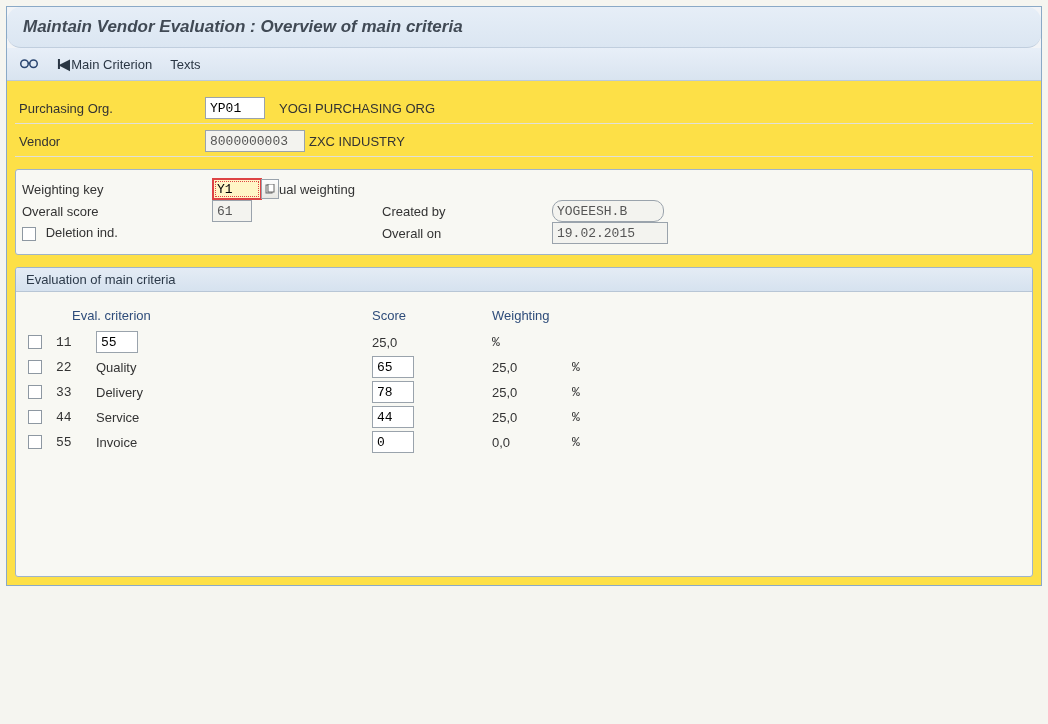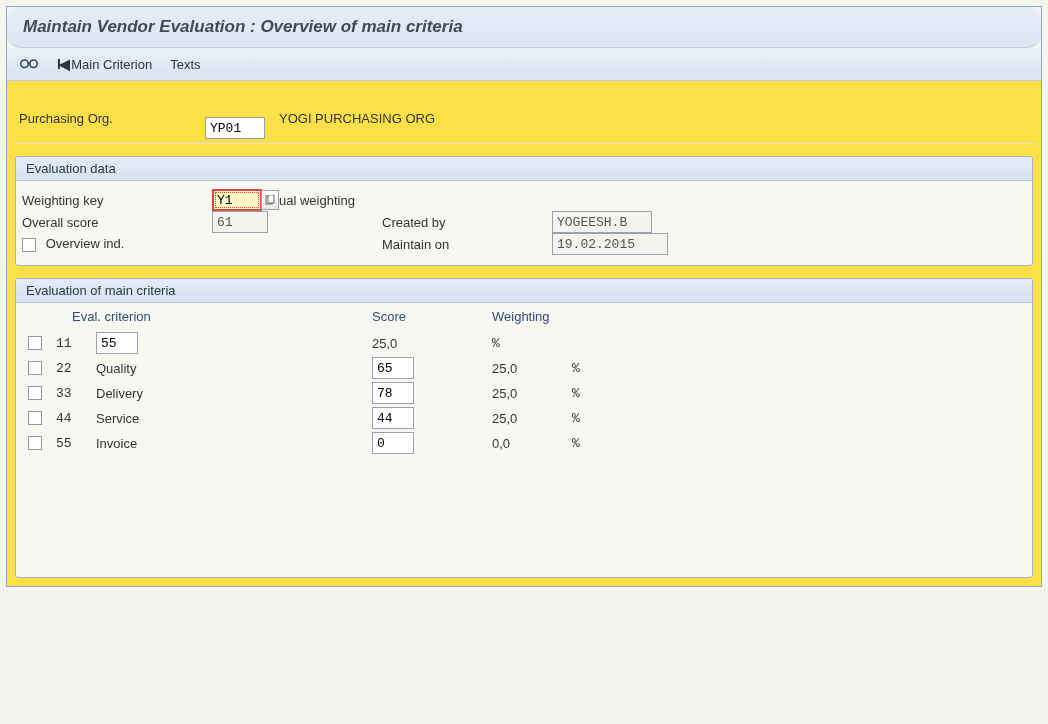--- a/index.html
+++ b/index.html
@@ -136,21 +136,21 @@
       width: 14px;
       height: 14px;
       border: 1px solid #8e98a2;
       background: #fff;
       display: inline-block;
       margin-right: 6px;
       vertical-align: middle;
       cursor: pointer;
     }
     .criteria-panel-body {
-      padding: 6px 8px 120px 8px;
+      padding: 16px 8px 120px 8px;
     }
     .criteria-headers {
       display: grid;
       grid-template-columns: 44px 300px 120px 160px;
       color: #2e4c7a;
       margin-bottom: 8px;
       padding-left: 4px;
     }
     .criteria-headers .h-eval { grid-column: 2; }
     .criteria-row {
@@ -197,54 +197,58 @@
       <span class="first-icon">I◀</span>
       <span>Main Criterion</span>
     </span>
     <span class="toolbar-link">Texts</span>
   </div>
 
   <div class="content">
 
     <div class="field-row">
       <span class="field-label">Purchasing Org.</span>
-      <input class="field-input" style="width: 60px; margin-top: 20px;" value="YP01">
+      <input class="field-input" style="width: 60px;" value="YP01">
       <span class="field-desc">YOGI PURCHASING ORG</span>
     </div>
 
+    <div class="field-row">
+      <span class="field-label">Vendor</span>
+      <input class="field-input readonly" style="width: 100px;" readonly="" value="8000000003">
+      <span class="field-desc" style="margin-left:4px">ZXC INDUSTRY</span>
+    </div>
 
     <div class="panel">
-      <div class="panel-header">Evaluation data</div>
       <div class="panel-body">
         <div class="eval-grid">
           <span class="lbl">Weighting key</span>
           <span style="grid-column: span 3; display:flex; align-items:center;">
             <span class="f4-wrap">
               <input class="f4-input" value="Y1" style="">
               <span class="f4-btn">
                 <svg viewBox="0 0 10 10">
                     <rect x="1" y="1" width="6" height="8" fill="none" stroke="#666" stroke-width="1"></rect>
                     <rect x="3" y="0" width="6" height="8" fill="#fff" stroke="#666" stroke-width="1"></rect>
                   </svg>
               </span>
             </span>
             <span class="f4-desc">ual weighting</span>
           </span>
 
           <span class="lbl">Overall score</span>
-          <span><input class="field-input readonly" style="width: 56px;" readonly="" value="61"></span>
+          <span><input class="field-input readonly" style="width: 40px;" readonly="" value="61"></span>
           <span class="lbl">Created by</span>
-          <span><input class="field-input readonly" style="width: 100px;" readonly="" value="YOGEESH.B"></span>
+          <span><input class="field-input readonly" style="width: 112px; border-radius: 10px;" readonly="" value="YOGEESH.B"></span>
 
           <span class="lbl">
             <span class="chk"></span>
-            <span>Overview ind.</span>
+            <span>Deletion ind.</span>
           </span>
           <span></span>
-          <span class="lbl">Maintain on</span>
+          <span class="lbl">Overall on</span>
           <span><input class="field-input readonly" style="width: 116px;" readonly="" value="19.02.2015"></span>
         </div>
       </div>
     </div>
 
     <div class="panel">
       <div class="panel-header">Evaluation of main criteria</div>
       <div class="criteria-panel-body">
         <div class="criteria-headers">
           <span></span>

